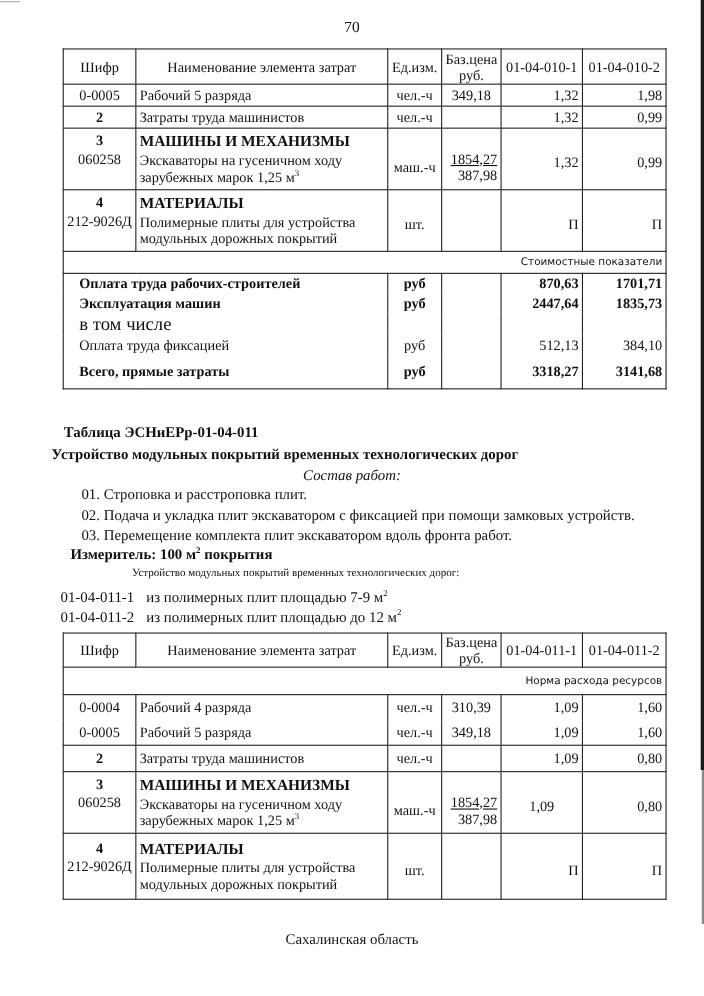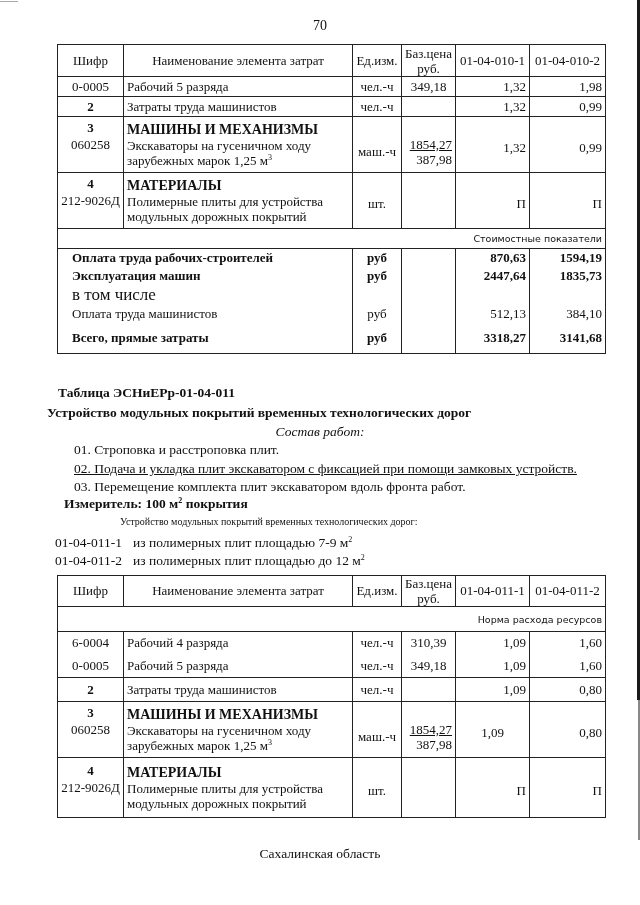--- a/index.html
+++ b/index.html
@@ -128,58 +128,58 @@
     <td class="rgt" style="padding-top:6px;">П</td>
   </tr>
   <tr style="height:20px;">
     <td colspan="6" class="sans-small">Стоимостные показатели</td>
   </tr>
   <tr class="cost first">
     <td colspan="2" class="b" style="padding-left:14px;">Оплата труда рабочих-строителей</td>
     <td class="ctr b">руб</td>
     <td></td>
     <td class="rgt b">870,63</td>
-    <td class="rgt b">1594,19</td>
+    <td class="rgt b">1701,71</td>
   </tr>
   <tr class="cost">
     <td colspan="2" class="b" style="padding-left:14px;">Эксплуатация машин</td>
     <td class="ctr b">руб</td>
     <td></td>
     <td class="rgt b">2447,64</td>
     <td class="rgt b">1835,73</td>
   </tr>
   <tr class="cost">
     <td colspan="2" style="padding-left:14px; font-size:17px;">в том числе</td>
     <td class="ctr"></td>
     <td></td>
     <td class="rgt"></td>
     <td class="rgt"></td>
   </tr>
   <tr class="cost">
-    <td colspan="2" style="padding-left:14px;">Оплата труда машинистов</td>
+    <td colspan="2" style="padding-left:14px;">Оплата труда фиксацией</td>
     <td class="ctr">руб</td>
     <td></td>
     <td class="rgt">512,13</td>
     <td class="rgt">384,10</td>
   </tr>
   <tr class="cost cost-last">
     <td colspan="2" class="b" style="padding-left:14px;">Всего, прямые затраты</td>
     <td class="ctr b">руб</td>
     <td></td>
     <td class="rgt b">3318,27</td>
     <td class="rgt b">3141,68</td>
   </tr>
 </tbody>
   </table>
 
 <div class="tbl-title">Таблица  ЭСНиЕРр-01-04-011</div>
 <div class="tbl-subtitle">Устройство модульных покрытий временных технологических дорог</div>
 <div class="works-title">Состав работ:</div>
 <div class="work-item" style="top:442px;">01. Строповка  и расстроповка плит.</div>
-<div class="work-item" style="top:461px;text-decoration:underline;">02. Подача и укладка плит экскаватором с фиксацией при помощи замковых устройств.</div>
+<div class="work-item" style="top:461px;">02. Подача и укладка плит экскаватором с фиксацией при помощи замковых устройств.</div>
 <div class="work-item" style="top:479px;">03. Перемещение комплекта плит экскаватором вдоль фронта работ.</div>
 <div class="meter"><span>Измеритель: 100 м</span><sup>2</sup><span> покрытия</span></div>
 <div class="variants-title">Устройство модульных покрытий временных технологических дорог:</div>
 <div class="variant" style="top:535px;"><span class="code">01-04-011-1</span><span>из полимерных плит площадью 7-9 м</span><sup>2</sup></div>
 <div class="variant" style="top:553px;"><span class="code">01-04-011-2</span><span>из полимерных плит площадью до 12 м</span><sup>2</sup></div>
 
 <table class="norm" style="top:575px;">
   <colgroup>
       <col class="c-code">
       <col class="c-name">
@@ -197,21 +197,21 @@
       <span class="line2">Баз.цена</span>
       <span class="line2">руб.</span>
     </th>
     <th>01-04-011-1</th>
     <th>01-04-011-2</th>
   </tr>
   <tr style="height:25px;">
     <td colspan="6" class="sans-small">Норма расхода ресурсов</td>
   </tr>
   <tr style="height:23px;">
-    <td class="ctr noline-b">6-0004</td>
+    <td class="ctr noline-b">0-0004</td>
     <td class="noline-b">Рабочий 4 разряда</td>
     <td class="ctr noline-b">чел.-ч</td>
     <td class="ctr noline-b">310,39</td>
     <td class="rgt noline-b">1,09</td>
     <td class="rgt noline-b">1,60</td>
   </tr>
   <tr style="height:23px;">
     <td class="ctr noline-t">0-0005</td>
     <td class="noline-t">Рабочий 5 разряда</td>
     <td class="ctr noline-t">чел.-ч</td>

